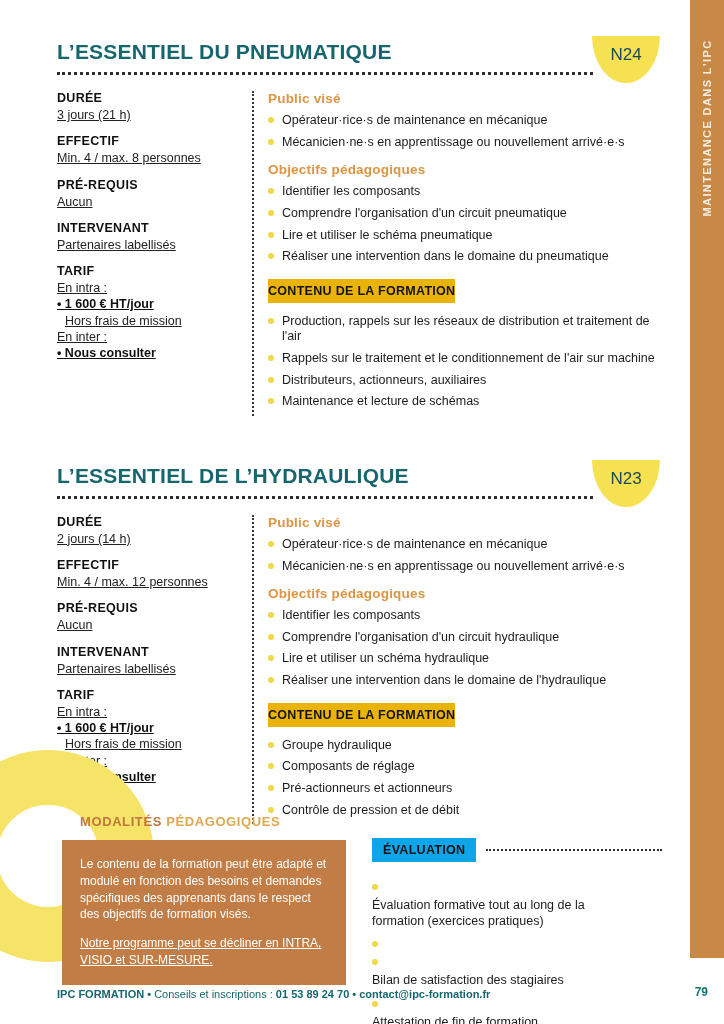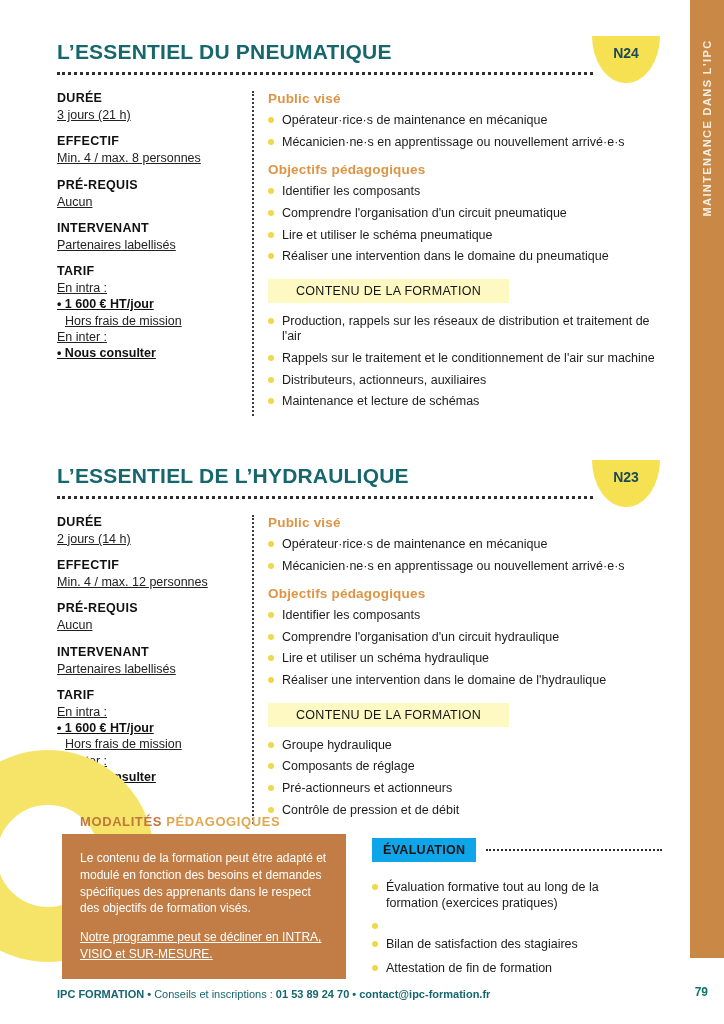--- a/index.html
+++ b/index.html
@@ -40,21 +40,21 @@
   }
   .badge {
     position:absolute; right:0; top:0;
     width:68px; height:47px;
     background:#f6e152;
     border-radius:0 0 50% 50% / 0 0 100% 100%;
     text-align:center;
   }
   .badge span {
     display:inline-block; margin-top:9px;
-    font-size:14px; font-weight:bold; color:#1c4a57;
+    font-size:17px; font-weight:normal; color:#1c4a57;
   }
   .dotted-rule {
     width:536px; height:0;
     border-top:3px dotted #2e2e2e;
     margin-top:-14px;
   }
 
   .course-body { display:flex; margin-top:16px; }
   .col-left { width:195px; flex-shrink:0; padding-right:10px; }
   .col-right {
@@ -78,56 +78,56 @@
   .rc-section + .rc-section { margin-top:12px; }
 
   .bullet { display:flex; gap:8px; font-size:12.5px; line-height:1.25; margin-bottom:6px; }
   .dot {
     width:6px; height:6px; border-radius:50%;
     background:#f0d84a; margin-top:4px; flex-shrink:0;
   }
 
   .contenu-tag {
     display:inline-block;
-    background:#fef9c3; color:#141414;
-    font-size:12.5px; font-weight:normal; letter-spacing:0.3px;
-    padding:5px 28px; margin:2px 0 11px 0;
+    background:#eab308; color:#141414;
+    font-size:12.5px; font-weight:bold; letter-spacing:0.3px;
+    padding:5px 0; margin:2px 0 11px 0;
   }
 
   
   .bottom-band { position:absolute; left:0; top:748px; width:690px; height:228px; }
   .ring {
     position:absolute; left:-58px; top:2px;
     width:212px; height:212px;
     border:55px solid #f6e468; border-radius:50%;
     z-index:0;
   }
   .modalites { position:absolute; left:62px; top:66px; width:284px; z-index:1; }
   .modalites-heading {
     font-size:13px; font-weight:bold; letter-spacing:0.6px;
-    padding-left:18px; margin-bottom:5px;
+    padding-left:18px; margin-bottom:11px;
   }
   .modalites-heading .strong { color:#c0763d; }
   .modalites-heading .light { color:#e1a74f; }
   .modalites-box {
     background:#c17d45; color:#ffffff;
     padding:16px 16px 16px 18px;
     font-size:12px; line-height:1.4;
   }
   .modalites-box p + p { margin-top:12px;text-decoration:underline; }
 
   .evaluation { position:absolute; left:372px; top:90px; width:290px; z-index:1; }
   .eval-row { display:flex; align-items:center; gap:10px; margin-bottom:18px; }
   .eval-tag {
     background:#0ea5e9; color:#141414;
     font-size:12.5px; font-weight:bold; letter-spacing:0.3px;
     padding:5px 11px; flex-shrink:0;
   }
   .eval-dots { flex:1; height:0; border-top:2.5px dotted #2e2e2e; }
-  .evaluation .bullet { max-width:268px; margin-bottom:8px; }
+  .evaluation .bullet { max-width:268px; margin-bottom:8px;flex-direction:column; }
 
   
   .footer {
     position:absolute; left:57px; top:988px; width:603px;
     text-align:left; font-size:11px; color:#15666d;
   }
   .footer .b { font-weight:bold; }
   .page-number {
     position:absolute; right:16px; top:985px;
     font-size:12px; color:#0f766e; font-weight:bold;

